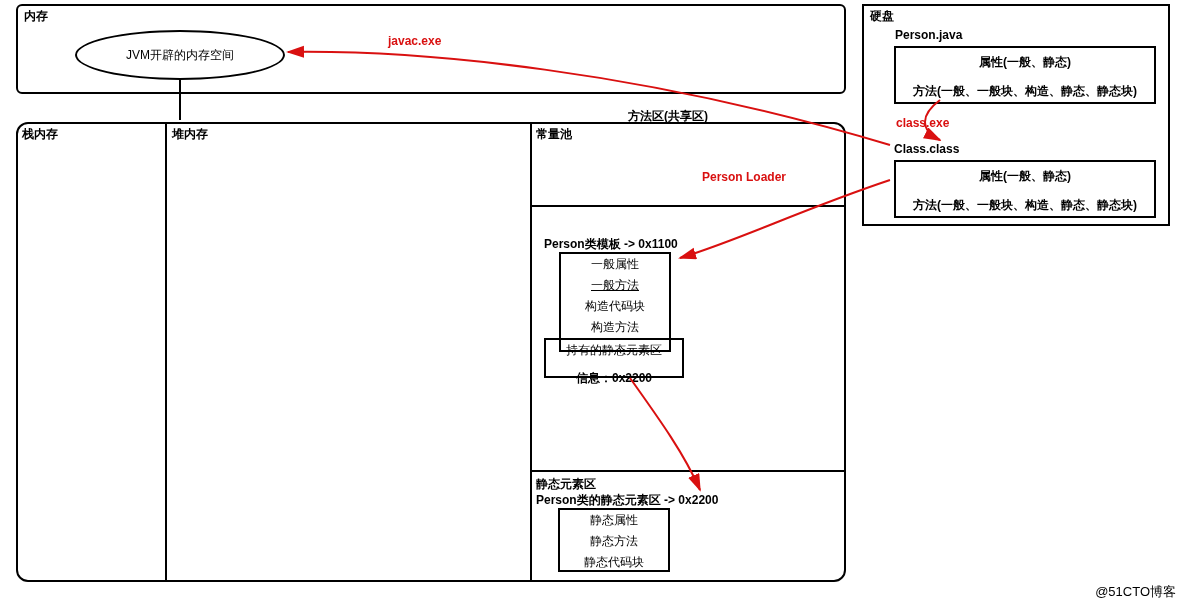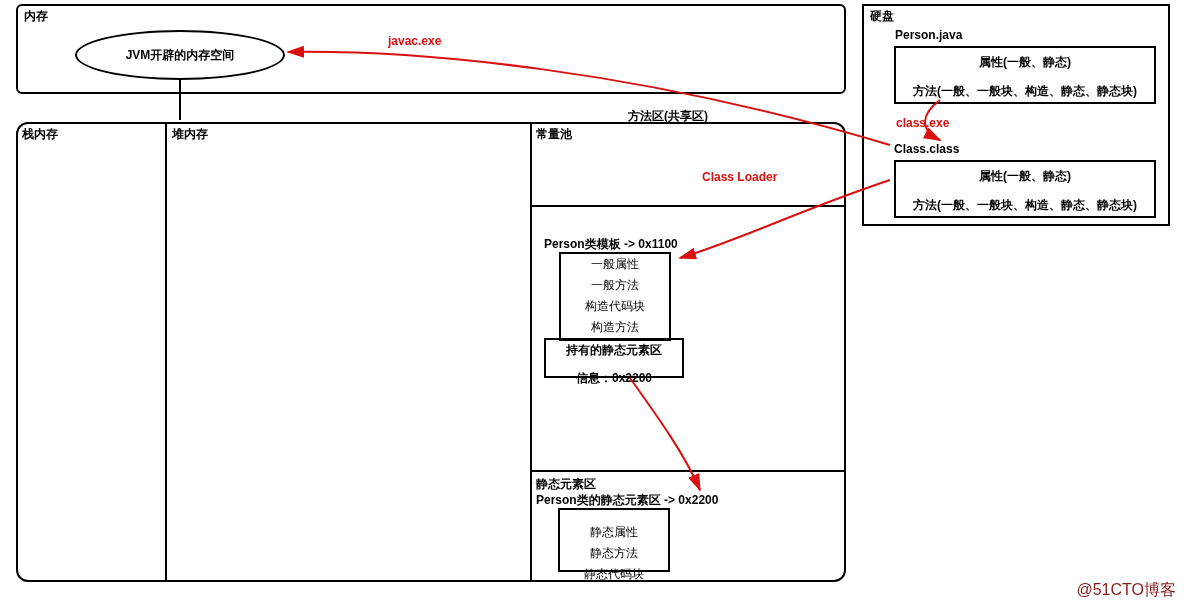--- a/index.html
+++ b/index.html
@@ -1,21 +1,21 @@
 <!DOCTYPE html>
 <html><head>
 <meta charset="utf-8">
 <style>
 * { box-sizing: border-box; margin: 0; padding: 0; }
 body { background: #fff; font-family: "Microsoft YaHei", Arial, sans-serif; font-size: 12px; position: relative; width: 1184px; height: 605px; overflow: hidden; }
 .box { position: absolute; border: 2px solid #000; text-align: center; }
 .label { position: absolute; font-weight: bold; }
 .red { color: #d91010; font-weight: bold; }
-.ellipse { position: absolute; border: 2px solid #000; border-radius: 50%; display: flex; align-items: center; justify-content: center; font-weight: bold; }
-.watermark { position: absolute; right: 8px; bottom: 4px; color: #7f1d1d; font-size: 16px; }
+.ellipse { position: absolute; border: 2px solid #000; border-radius: 50%; display: flex; align-items: center; justify-content: center; font-weight: normal; }
+.watermark { position: absolute; right: 8px; bottom: 4px; color: #000000; font-size: 13px; }
 svg.arrows { position: absolute; left: 0; top: 0; width: 1184px; height: 605px; pointer-events: none; }
 </style>
 </head>
 <body>
 
 <div class="box" style="left:16px; top:4px; width:830px; height:90px; border-radius:6px;">
   <div class="label" style="left:6px; top:2px;">内存</div>
 </div>
 
 <div class="ellipse" style="left:75px; top:30px; width:210px; height:50px;">
@@ -30,59 +30,59 @@
 <div style="position:absolute; left:165px; top:122px; width:2px; height:460px; background:#000;"></div>
 
 <div class="label" style="left:172px; top:126px;">堆内存</div>
 <div style="position:absolute; left:530px; top:122px; width:2px; height:460px; background:#000;"></div>
 
 <div class="label" style="left:536px; top:126px;">常量池</div>
 <div style="position:absolute; left:530px; top:205px; width:316px; height:2px; background:#000;"></div>
 
 <div class="label" style="left:544px; top:236px;">Person类模板 -&gt; 0x1100</div>
 
-<div class="box" style="left:559px; top:252px; width:112px; height:89px; border-width:2px;">
+<div class="box" style="left:559px; top:252px; width:112px; height:100px; border-width:2px;">
   <div style="padding:2px 4px; border-bottom:0;">一般属性</div>
-  <div style="padding:2px 4px;">一般方法</div>
+  <div style="padding:2px 4px;text-decoration:underline;">一般方法</div>
   <div style="padding:2px 4px;">构造代码块</div>
   <div style="padding:2px 4px;">构造方法</div>
 </div>
 
 <div class="box" style="left:544px; top:338px; width:140px; height:40px;">
-  <div style="padding:2px 4px; font-weight:bold;">持有的静态元素区</div>
+  <div style="padding:2px 4px; font-weight:normal;">持有的静态元素区</div>
   <div style="padding:2px 4px; font-weight:bold;margin-top:7px;">信息：0x2200</div>
 </div>
 
 <div style="position:absolute; left:530px; top:470px; width:316px; height:2px; background:#000;"></div>
 
 <div class="label" style="left:536px; top:476px;text-align:right;">静态元素区</div>
 <div class="label" style="left:536px; top:492px;">Person类的静态元素区 -&gt; 0x2200</div>
 <div class="box" style="left:558px; top:508px; width:112px; height:64px;">
-  <div style="padding:2px 20px;margin-top:12px;">静态属性</div>
+  <div style="padding:2px 20px;">静态属性</div>
   <div style="padding:2px 4px;">静态方法</div>
   <div style="padding:2px 8px;">静态代码块</div>
 </div>
 
 <div class="box" style="left:862px; top:4px; width:308px; height:222px;">
   <div class="label" style="left:6px; top:2px;">硬盘</div>
   <div class="label" style="left:31px; top:22px;">Person.java</div>
   <div class="box" style="left:30px; top:40px; width:262px; height:58px; position:absolute;">
     <div style="padding:6px 6px; font-weight:bold;">属性(一般、静态)</div>
     <div style="padding:6px 6px; font-weight:bold;">方法(一般、一般块、构造、静态、静态块)</div>
   </div>
   <div class="label" style="left:30px; top:136px;">Class.class</div>
   <div class="box" style="left:30px; top:154px; width:262px; height:58px; position:absolute;">
     <div style="padding:6px 6px; font-weight:bold;">属性(一般、静态)</div>
     <div style="padding:6px 6px; font-weight:bold;">方法(一般、一般块、构造、静态、静态块)</div>
   </div>
 </div>
 
 <div class="red" style="position:absolute; left:388px; top:34px;">javac.exe</div>
 <div class="red" style="position:absolute; left:896px; top:116px;">class.exe</div>
-<div class="red" style="position:absolute; left:702px; top:170px;">Class Loader</div>
+<div class="red" style="position:absolute; left:702px; top:170px;">Person Loader</div>
 
 <svg class="arrows">
   <defs>
     <marker id="ah" markerWidth="10" markerHeight="10" refX="8" refY="3" orient="auto">
       <path d="M0,0 L9,3 L0,6 Z" fill="#d91010"></path>
     </marker>
   </defs>
 
   <path d="M180,80 Q180,100 180,120" stroke="#000" stroke-width="2" fill="none"></path>
 

